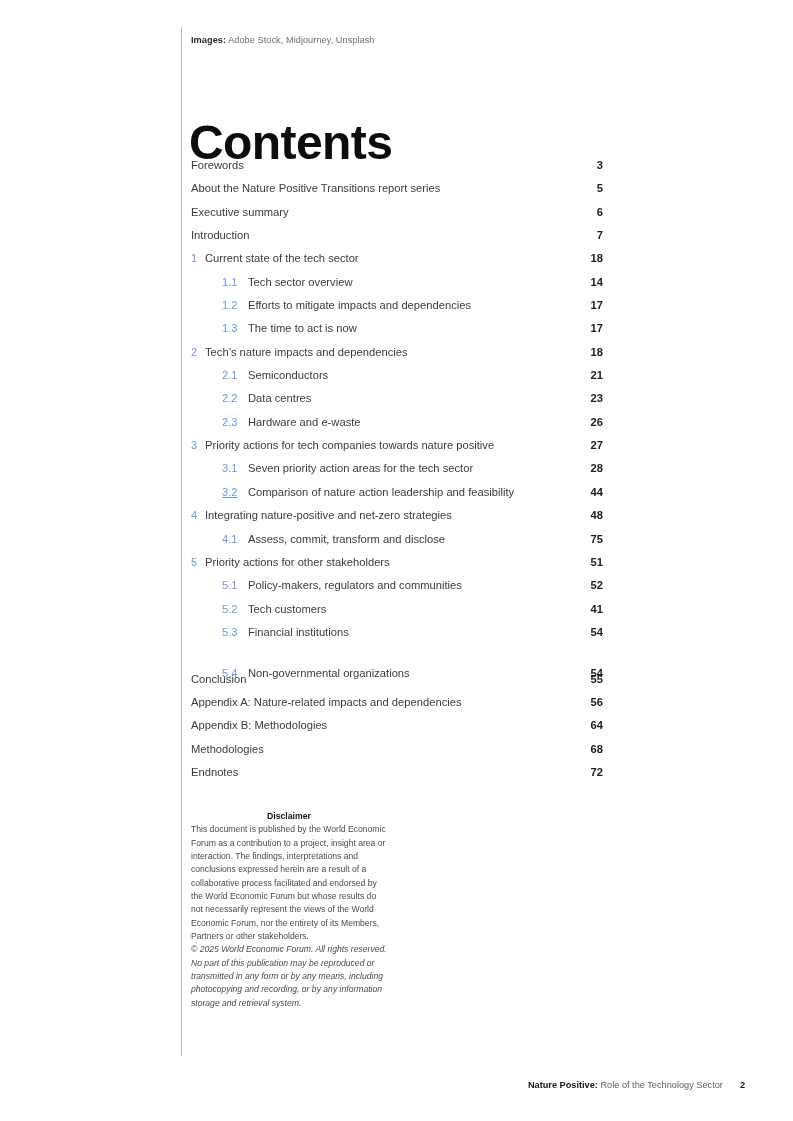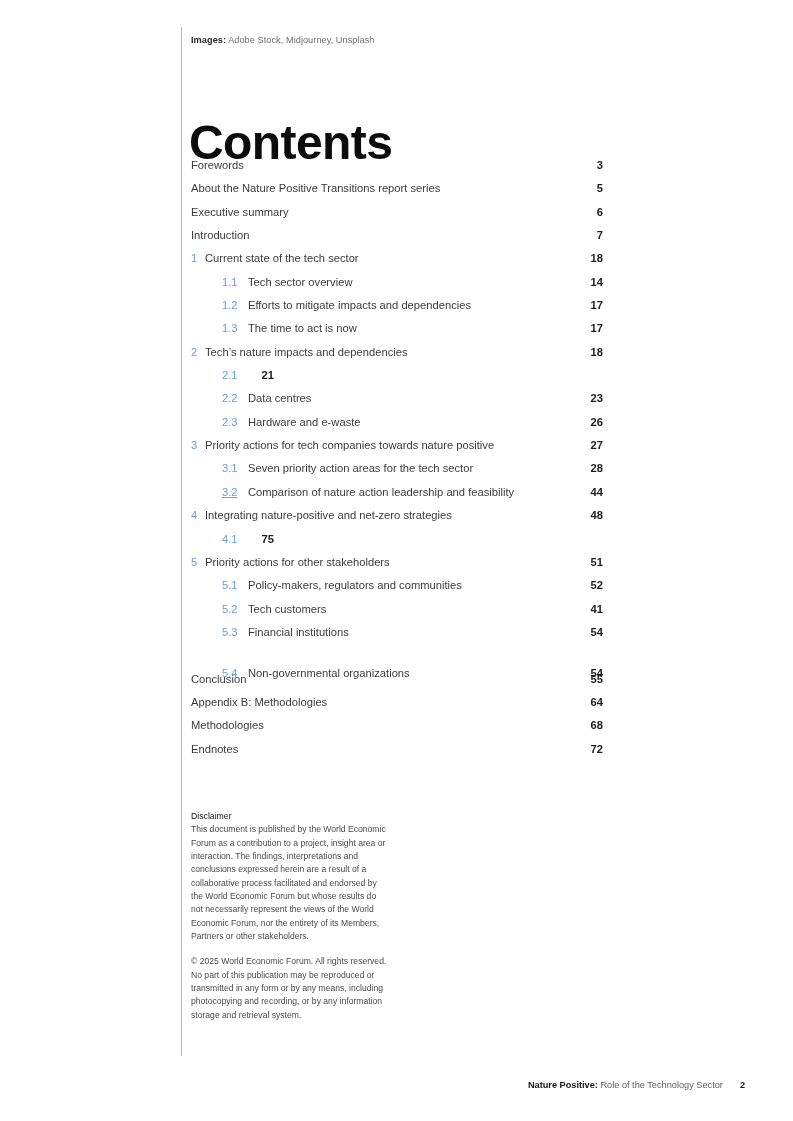--- a/index.html
+++ b/index.html
@@ -115,30 +115,31 @@
   .disclaimer {
     position: absolute;
     left: 191px;
     top: 810px;
     width: 196px;
     font-size: 8.6px;
     line-height: 13.35px;
     color: #4a4a4d;
   }
   .disclaimer-title {
-    font-weight: normal;
+    font-weight: bold;
     color: #141416;
     font-size: 8.7px;
     line-height: 13.35px;
+    text-align: center;
   }
   .disclaimer p {
     margin: 0;
   }
   .disclaimer .copy-block {
-    margin-top: 12px;
+    font-style: italic;
   }
 
   
   .footer {
     position: absolute;
     right: 48px;
     bottom: 29px;
     font-size: 9.2px;
     line-height: 13px;
     color: #6e6e73;
@@ -210,20 +211,21 @@
         <span class="toc-label">The time to act is now</span>
         <span class="toc-page">17</span>
       </div>
       <div class="toc-row lvl-1">
         <span class="toc-num" style="color: rgb(106, 155, 224);">2</span>
         <span class="toc-label">Tech’s nature impacts and dependencies</span>
         <span class="toc-page">18</span>
       </div>
       <div class="toc-row lvl-2">
         <span class="toc-num" style="color: rgb(106, 155, 224);">2.1</span>
+        <span class="toc-label">Semiconductors</span>
         <span class="toc-page">21</span>
       </div>
       <div class="toc-row lvl-2">
         <span class="toc-num" style="color: rgb(106, 155, 224);">2.2</span>
         <span class="toc-label">Data centres</span>
         <span class="toc-page">23</span>
       </div>
       <div class="toc-row lvl-2">
         <span class="toc-num" style="color: rgb(106, 155, 224);">2.3</span>
         <span class="toc-label">Hardware and e-waste</span>
@@ -244,20 +246,21 @@
         <span class="toc-label">Comparison of nature action leadership and feasibility</span>
         <span class="toc-page">44</span>
       </div>
       <div class="toc-row lvl-1">
         <span class="toc-num" style="color: rgb(106, 155, 224);">4</span>
         <span class="toc-label">Integrating nature-positive and net-zero strategies</span>
         <span class="toc-page">48</span>
       </div>
       <div class="toc-row lvl-2">
         <span class="toc-num" style="color: rgb(106, 155, 224);">4.1</span>
+        <span class="toc-label">Assess, commit, transform and disclose</span>
         <span class="toc-page">75</span>
       </div>
       <div class="toc-row lvl-1">
         <span class="toc-num" style="color: rgb(106, 155, 224);">5</span>
         <span class="toc-label">Priority actions for other stakeholders</span>
         <span class="toc-page">51</span>
       </div>
       <div class="toc-row lvl-2">
         <span class="toc-num" style="color: rgb(106, 155, 224);">5.1</span>
         <span class="toc-label">Policy-makers, regulators and communities</span>
@@ -274,20 +277,24 @@
         <span class="toc-page">54</span>
       </div>
       <div class="toc-row lvl-2">
         <span class="toc-num" style="color: rgb(106, 155, 224); margin-top: 18px;">5.4</span>
         <span class="toc-label">Non-governmental organizations</span>
         <span class="toc-page">54</span>
       </div>
       <div class="toc-row lvl-plain">
         <span class="toc-label">Conclusion</span>
         <span class="toc-page">55</span>
+      </div>
+      <div class="toc-row lvl-plain">
+        <span class="toc-label">Appendix A: Nature-related impacts and dependencies</span>
+        <span class="toc-page">56</span>
       </div>
       <div class="toc-row lvl-plain">
         <span class="toc-label">Appendix B: Methodologies</span>
         <span class="toc-page">64</span>
       </div>
       <div class="toc-row lvl-plain">
         <span class="toc-label">Methodologies</span>
         <span class="toc-page">68</span>
       </div>
       <div class="toc-row lvl-plain">

